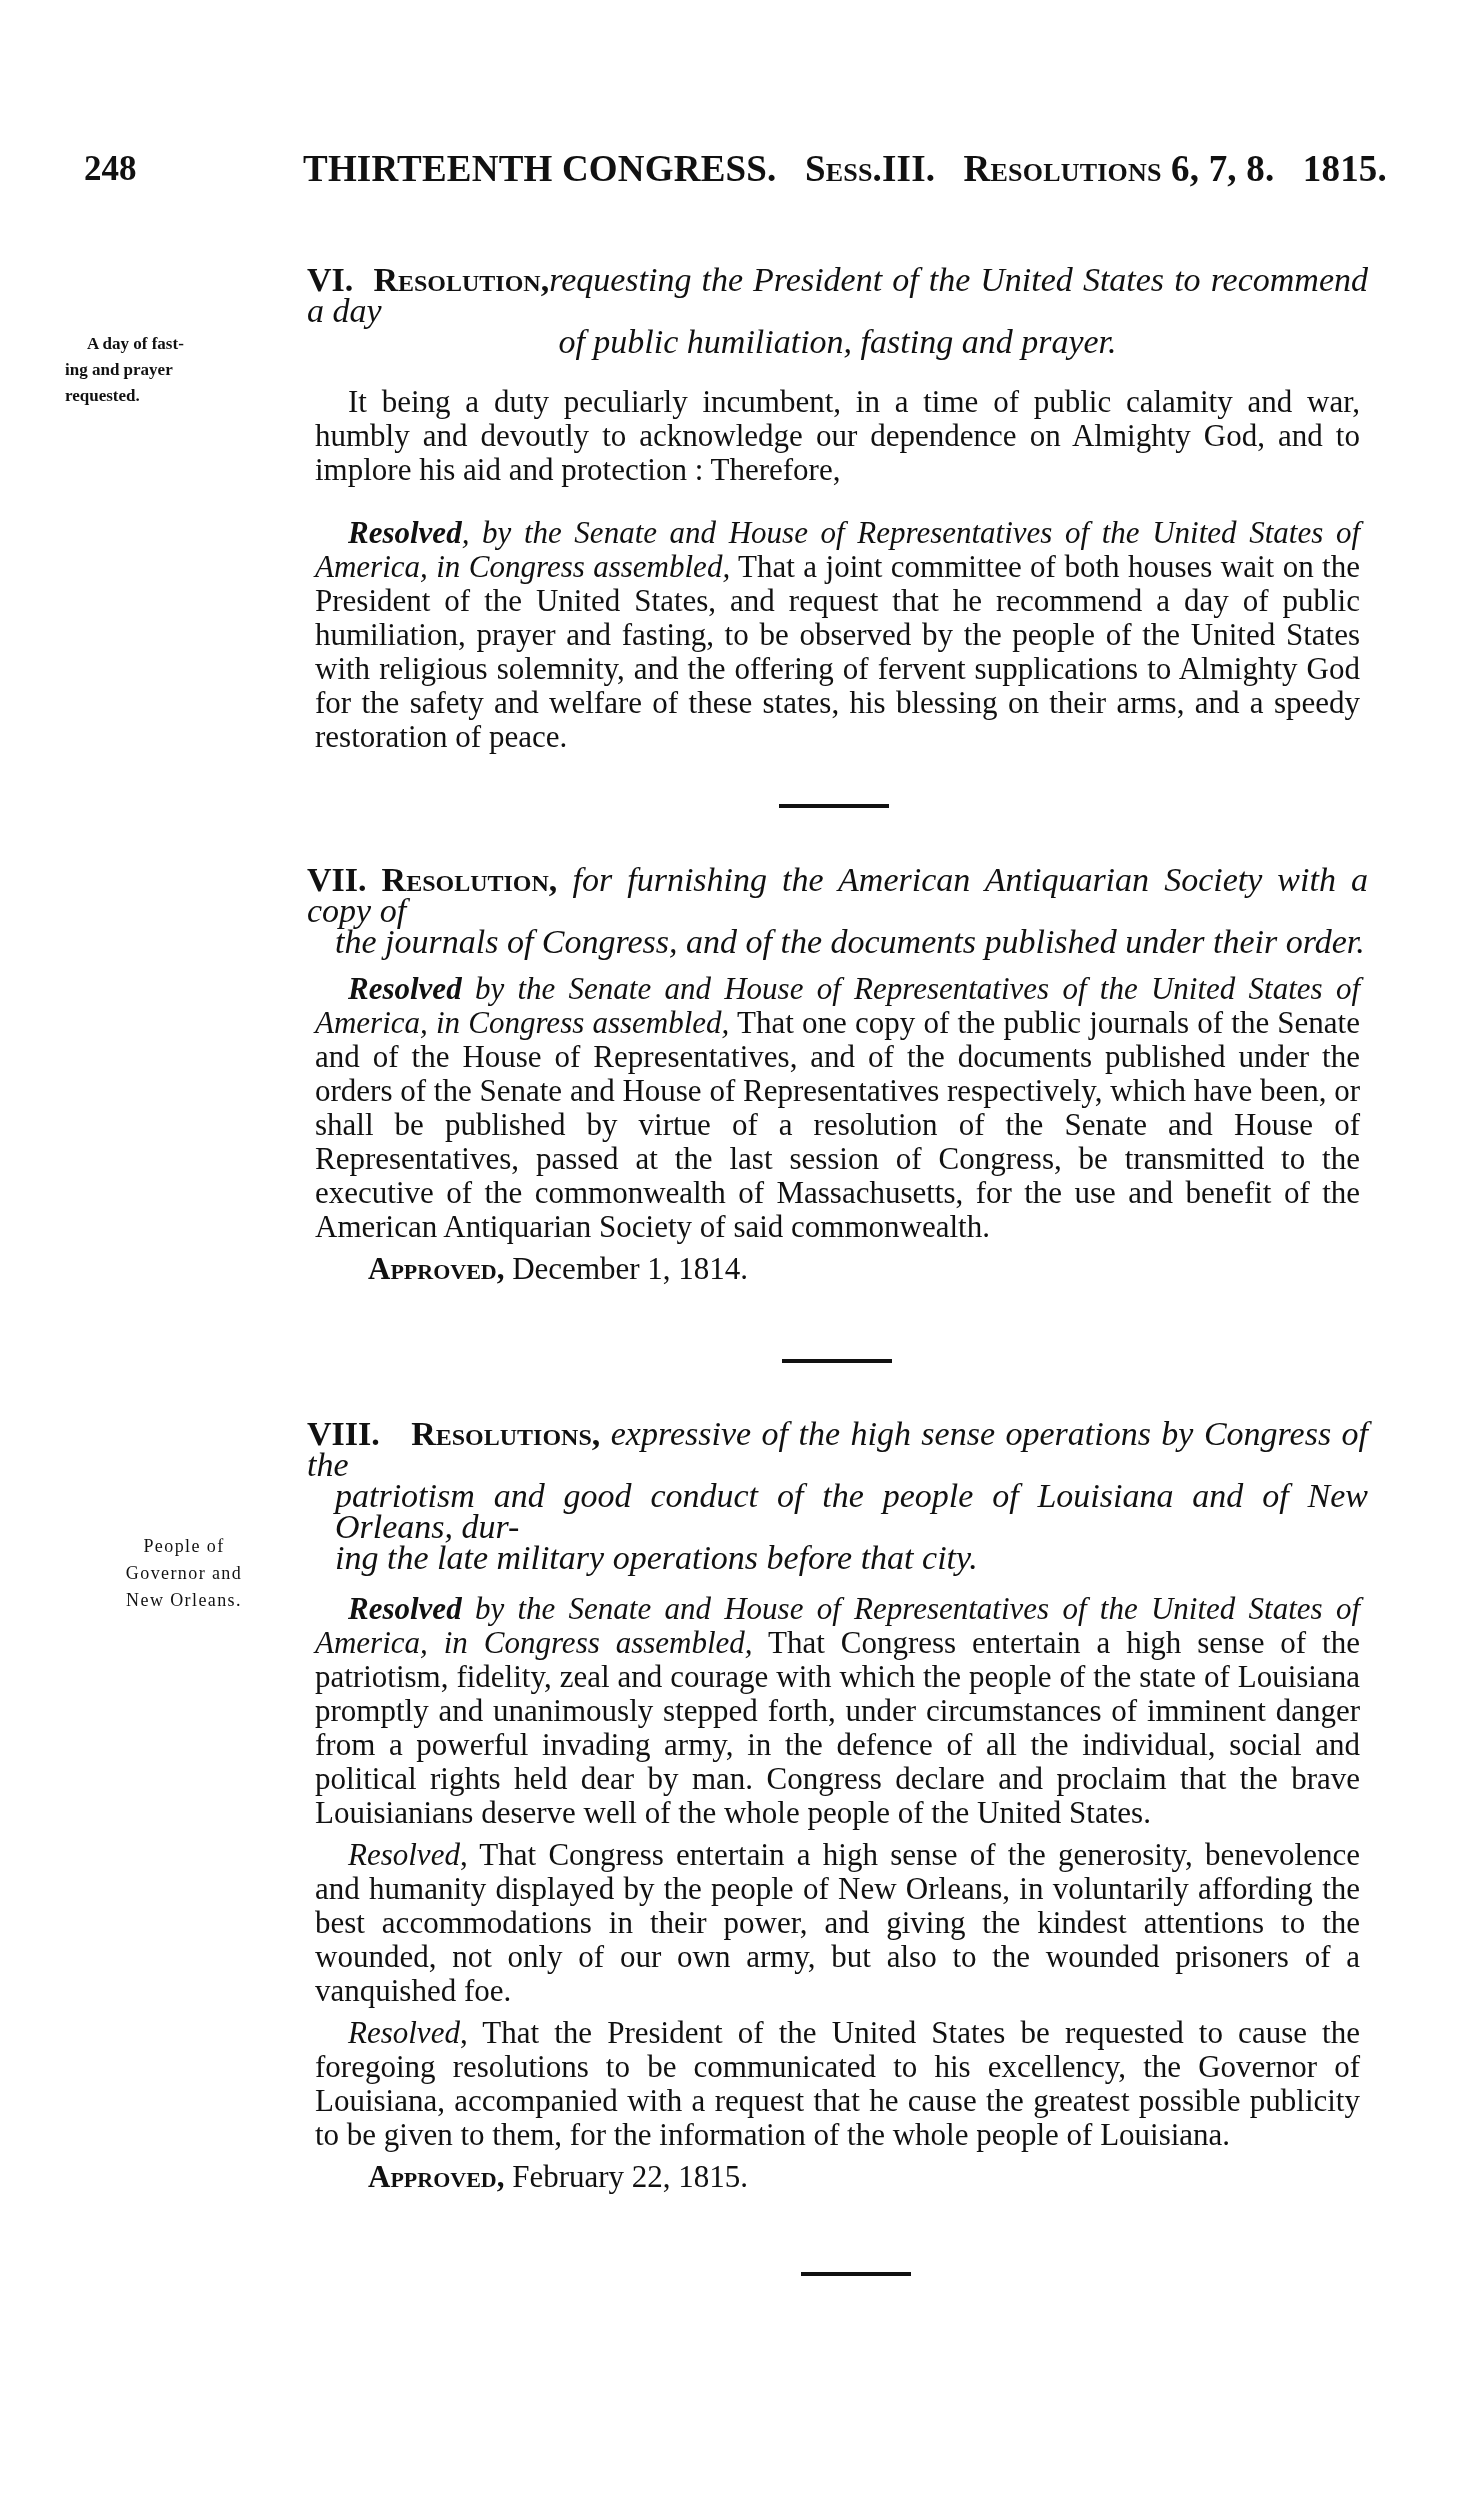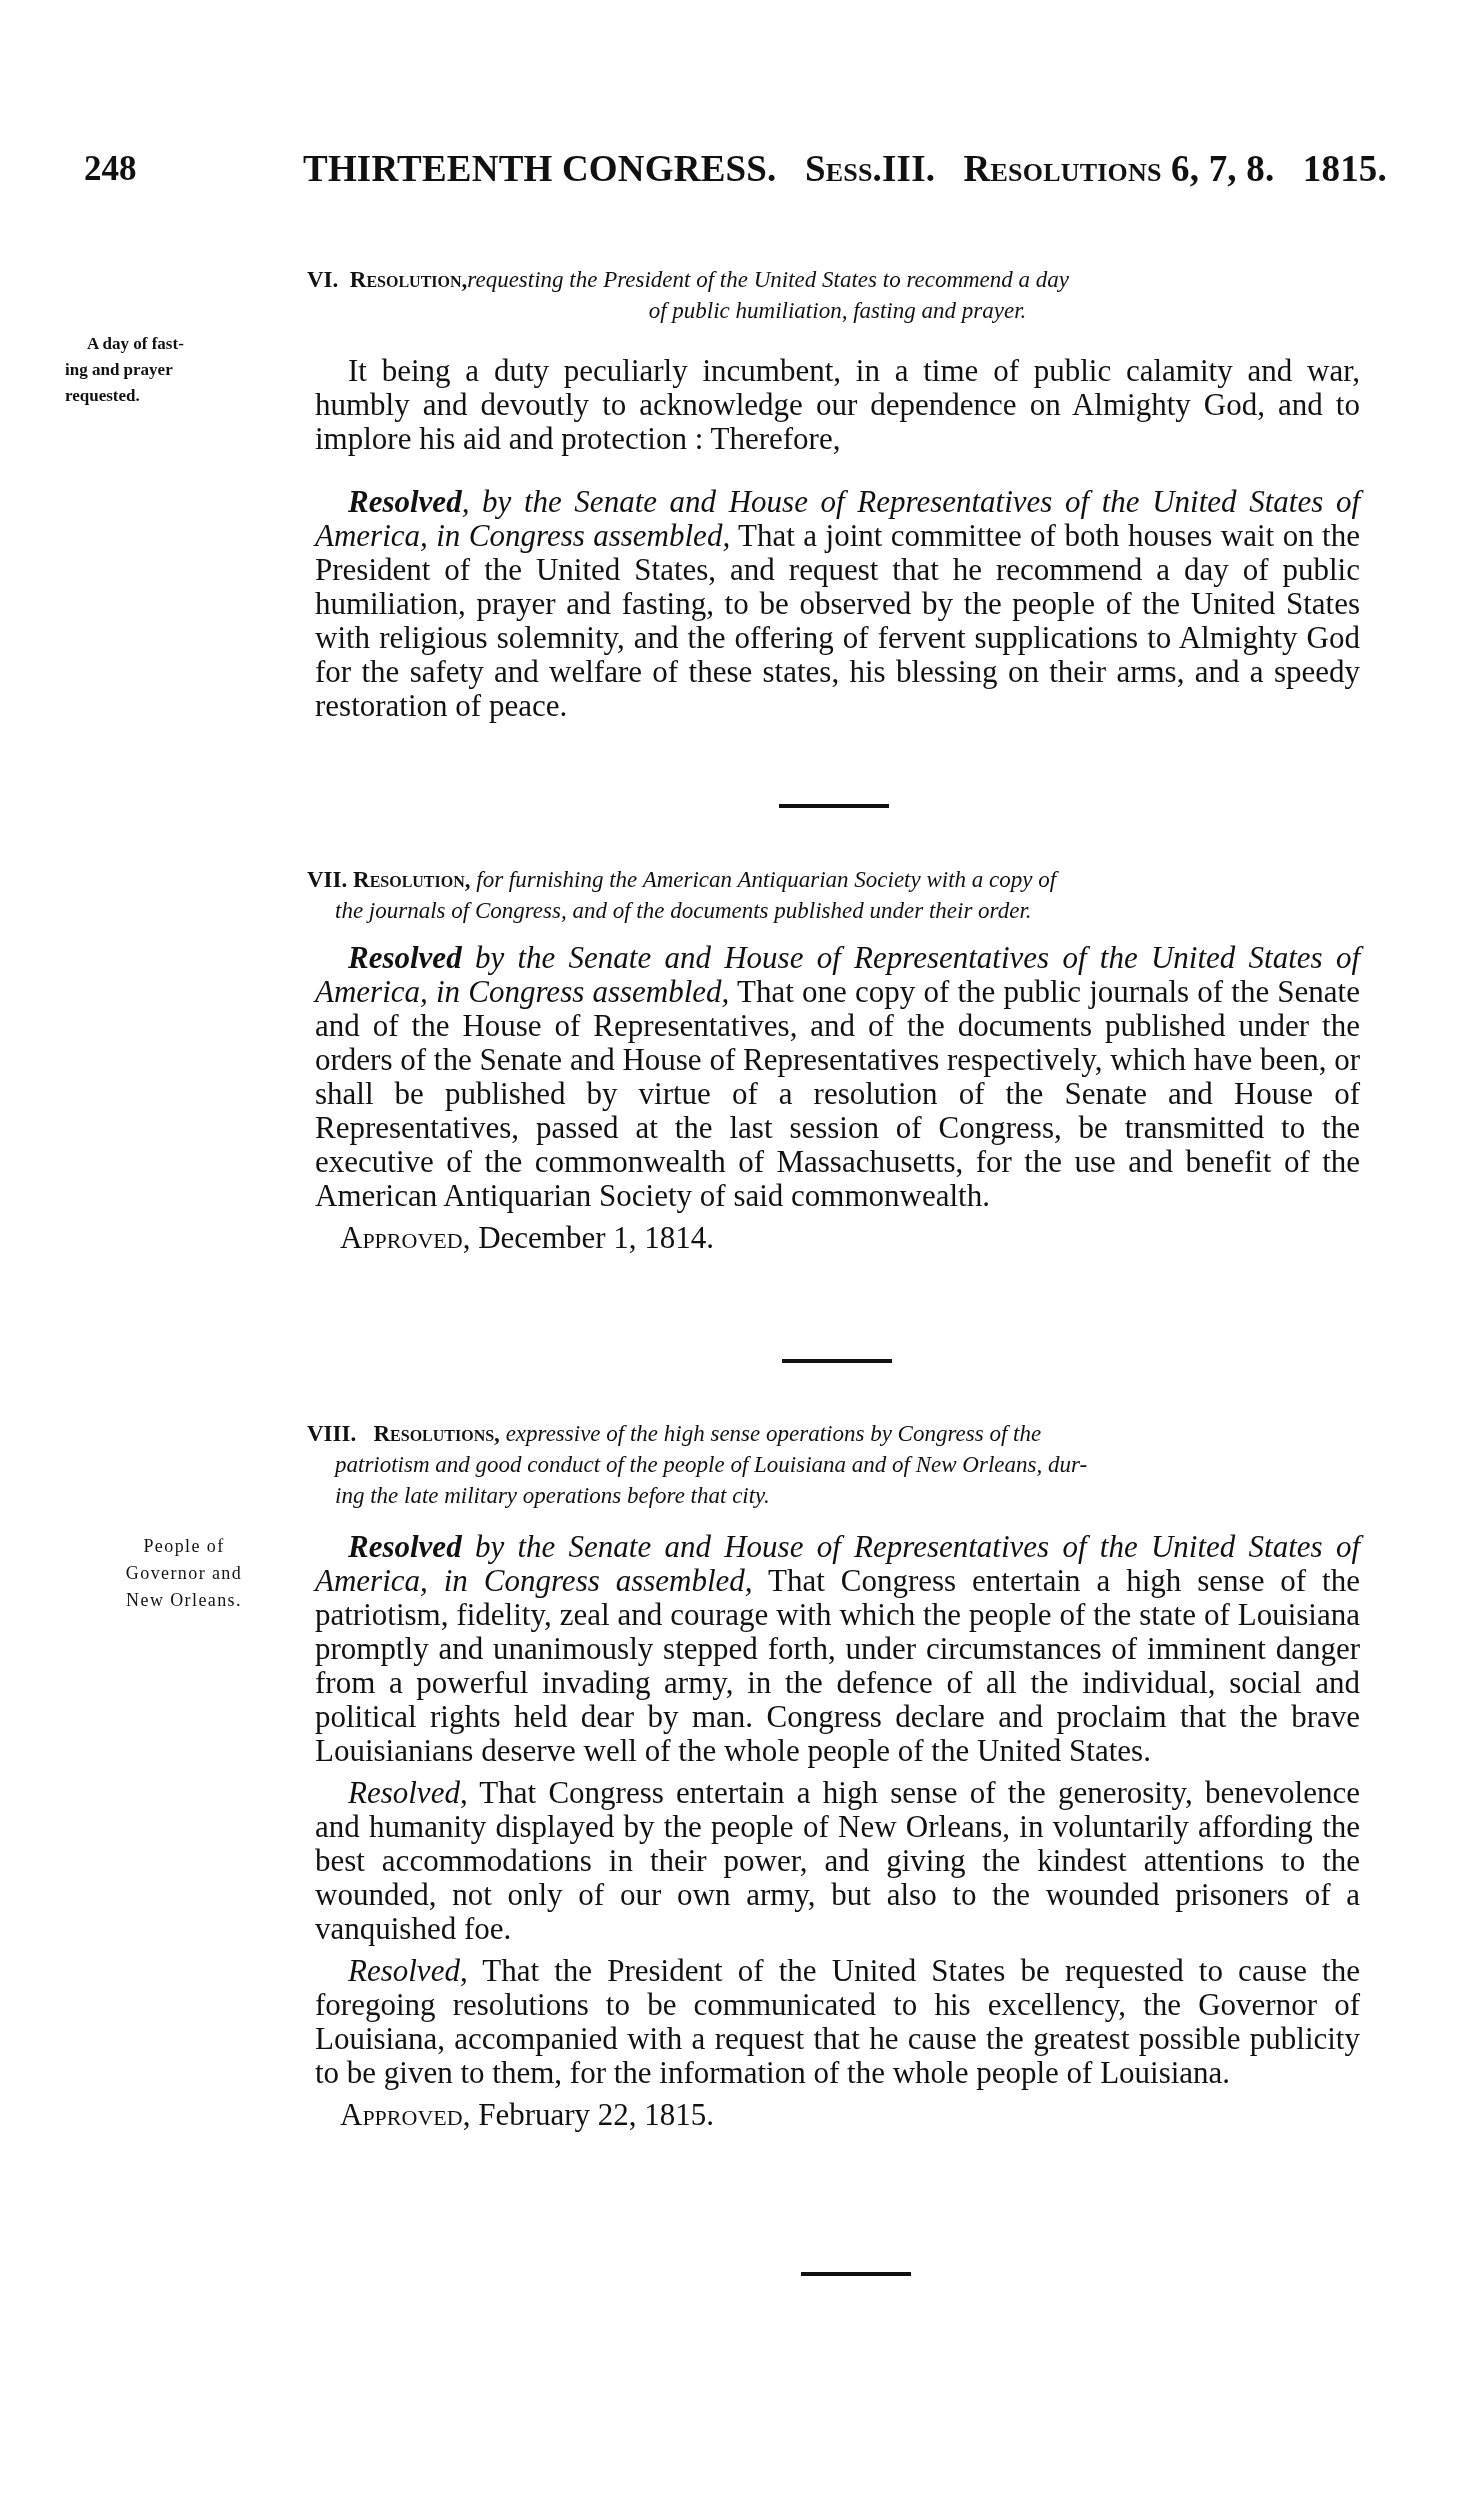--- a/index.html
+++ b/index.html
@@ -35,21 +35,21 @@
   }
   .running-head .sc {
     font-variant: small-caps;
   }
   .column {
     position: absolute;
     left: 307px;
     width: 1061px;
   }
   .heading {
-    font-size: 23px;
+    font-size: 34px;
     line-height: 31px;
     text-align: justify;
     text-align-last: left;
   }
   .heading .num {
     font-weight: bold;
     font-style: normal;
   }
   .heading .kind {
     font-variant: small-caps;
@@ -84,21 +84,22 @@
     font-style: italic;
     font-weight: bold;
   }
   .approved {
     font-size: 31px;
     line-height: 34px;
     padding-left: 33px;
   }
   .approved .sc {
     font-variant: small-caps;
-    font-weight: normal;
+    font-weight: bold;
+    margin-left: 28px;
   }
   .margin-note {
     position: absolute;
     font-size: 17px;
     line-height: 26px;
     font-weight: bold;
     text-align: left;
   }
   .margin-note .l1 { padding-left: 22px; display: block; }
   .margin-note span { display: block; }

